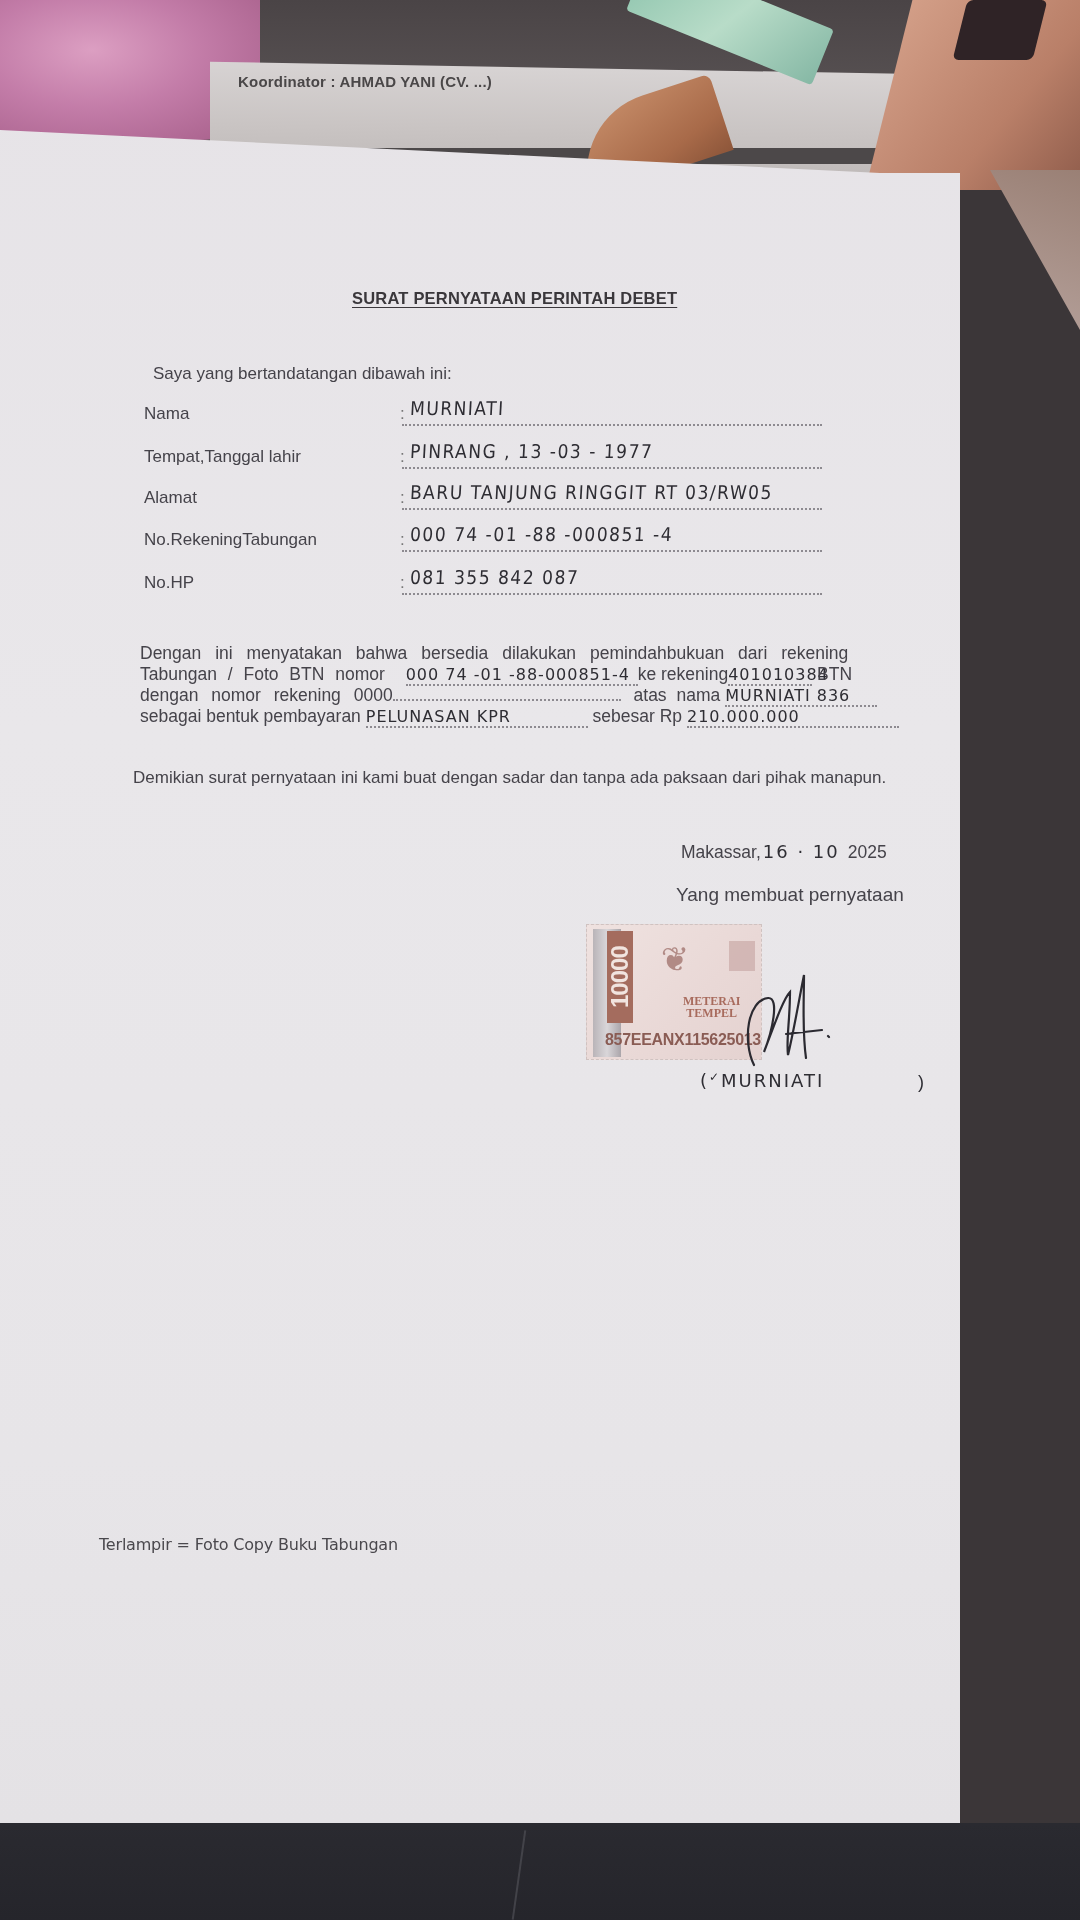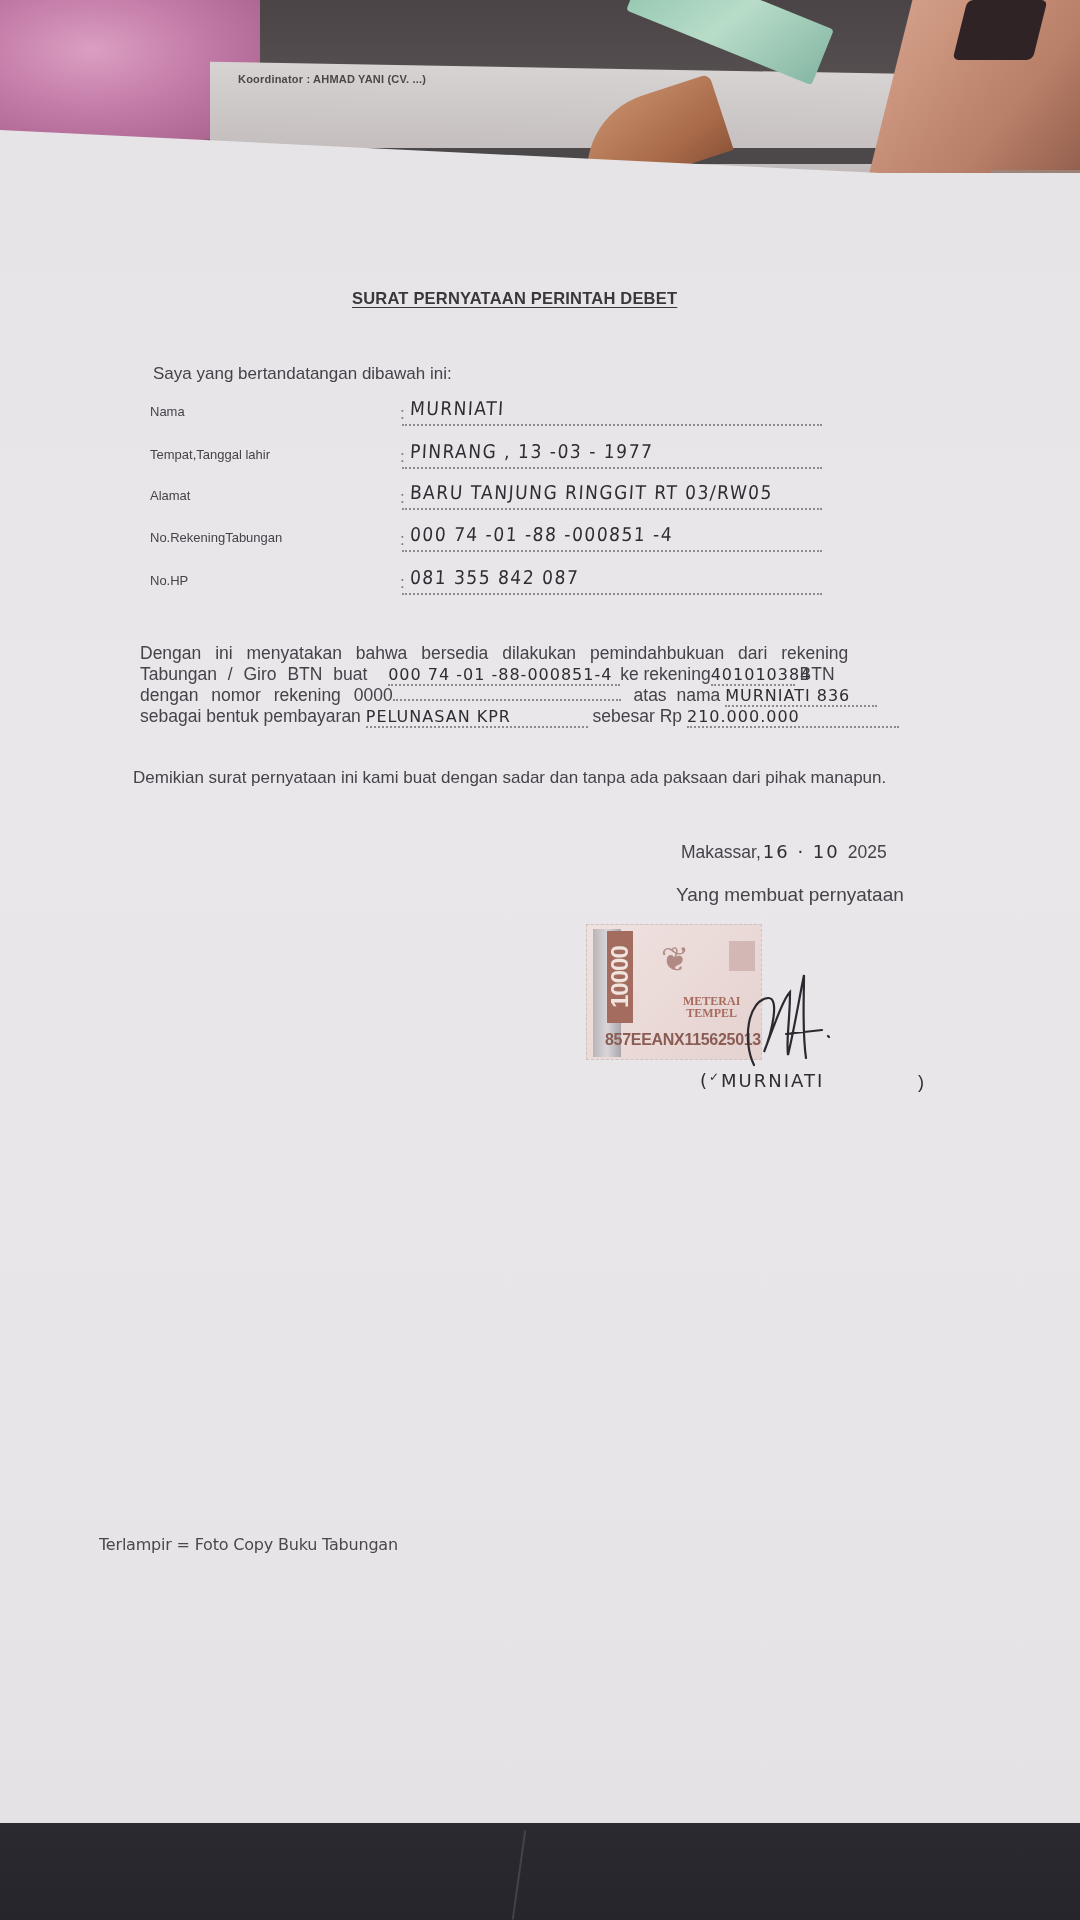--- a/index.html
+++ b/index.html
@@ -22,21 +22,21 @@
     border-radius: 0 0 60px 0;
     opacity: .95;
   }
   .bg-cardboard {
     position: absolute; left: 210px; top: 68px; width: 720px; height: 105px;
     background: linear-gradient(180deg, #d7d3d3 0%, #c9c4c3 60%, #bfbab9 100%);
     transform: skewY(1deg);
   }
   .bg-card-text {
     position: absolute; left: 238px; top: 73px;
-    font-size: 11px; font-weight: bold; color: #4a4748; letter-spacing: 0.2px;
+    font-size: 15px; font-weight: bold; color: #4a4748; letter-spacing: 0.2px;
     white-space: nowrap;
   }
   .bg-dark-strip {
     position: absolute; left: 265px; top: 148px; width: 660px; height: 16px;
     background: #4c4849;
   }
   .bg-tube {
     position: absolute; left: 575px; top: 95px; width: 150px; height: 80px;
     background: linear-gradient(160deg, #c9906c 0%, #a86a49 70%, #8d563a 100%);
     border-radius: 100px 10px 0 0;
@@ -58,21 +58,21 @@
     background: #2f2326; border-radius: 6px; transform: skewX(-14deg);
   }
   .bg-shadow-right {
     position: absolute; left: 990px; top: 170px; width: 90px; height: 160px;
     background: linear-gradient(200deg, #9a8075 0%, #b6a29c 100%);
     clip-path: polygon(0 0, 100% 0, 100% 100%);
   }
 
   
   .paper {
-    position: absolute; left: 0; top: 0; width: 1080px; height: 1823px;
+    position: absolute; left: 0; top: 0; width: 960px; height: 1823px;
     background: linear-gradient(180deg, #e6e3e7 0%, #e9e7ea 40%, #e7e5e8 80%, #e4e2e5 100%);
     clip-path: polygon(0 130px, 880px 173px, 1080px 173px, 1080px 330px, 1080px 1823px, 0 1823px);
   }
   .bottom-dark {
     position: absolute; left: 0; top: 1823px; width: 1080px; height: 97px;
     background: linear-gradient(180deg, #2a2a30 0%, #25252b 100%);
   }
   .bottom-crease {
     position: absolute; left: 518px; top: 1830px; width: 2px; height: 90px;
     background: #55555c; transform: rotate(8deg); opacity: .6;
@@ -86,22 +86,22 @@
     letter-spacing: 0.2px; white-space: nowrap;
   }
   .intro {
     position: absolute; left: 153px; top: 364px;
     font-size: 17px; color: #45434a; white-space: nowrap;
   }
   .field-row {
     position: absolute; left: 0; width: 1080px; height: 30px;
   }
   .field-label {
-    position: absolute; left: 150px; top: 0;
-    font-size: 13px; color: #45434a; white-space: nowrap; text-align: right;
+    position: absolute; left: 144px; top: 0;
+    font-size: 17px; color: #45434a; white-space: nowrap; text-align: right;
   }
   .field-colon {
     position: absolute; left: 400px; top: 0; font-size: 17px; color: #777;
   }
   .field-value {
     position: absolute; left: 410px; top: -7px;
     font-family: "DejaVu Sans", sans-serif;
     font-size: 19px; letter-spacing: 1.5px; color: #2e2d33;
     white-space: nowrap; font-stretch: condensed;
     transform: skewX(-3deg);
@@ -243,21 +243,21 @@
   <div class="field-row" style="top:573px">
     <span class="field-label">No.HP</span>
     <span class="field-colon">:</span>
     <span class="field-value">081 355 842 087</span>
     <span class="field-dots"></span>
   </div>
 
   <div class="para" style="top:643px">
     <div class="para-line" style="top:0; word-spacing:9px;">Dengan ini menyatakan bahwa bersedia dilakukan pemindahbukuan dari rekening</div>
     <div class="para-line" style="top:21px">
-      <span style="word-spacing:6px">Tabungan / Giro BTN buat</span>
+      <span style="word-spacing:6px">Tabungan / Foto BTN nomor</span>
       <span class="hw" style="width:232px; margin-left:16px">000 74 -01 -88-000851-4</span><span>ke rekening</span><span class="hw" style="width:84px">401010384</span>
       <span>BTN</span>
     </div>
     <div class="para-line" style="top:42px">
       <span style="word-spacing:8px">dengan nomor rekening 0000</span><span class="dots-fill" style="width:228px"></span>
       <span style="margin-left:8px; word-spacing:5px">atas nama</span>
       <span class="hw" style="width:152px">MURNIATI 836</span>
     </div>
     <div class="para-line" style="top:63px">
       <span>sebagai bentuk pembayaran</span>

